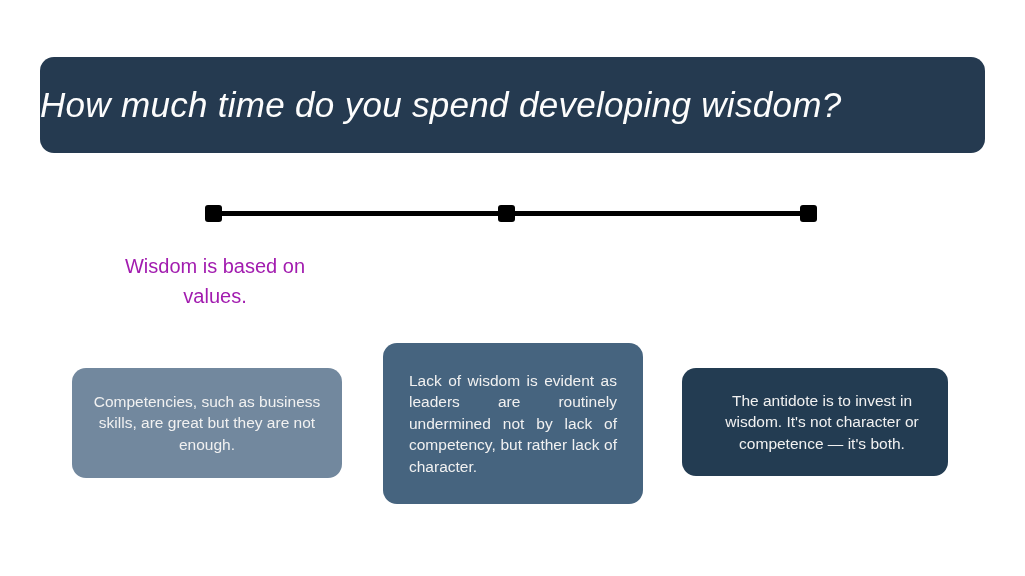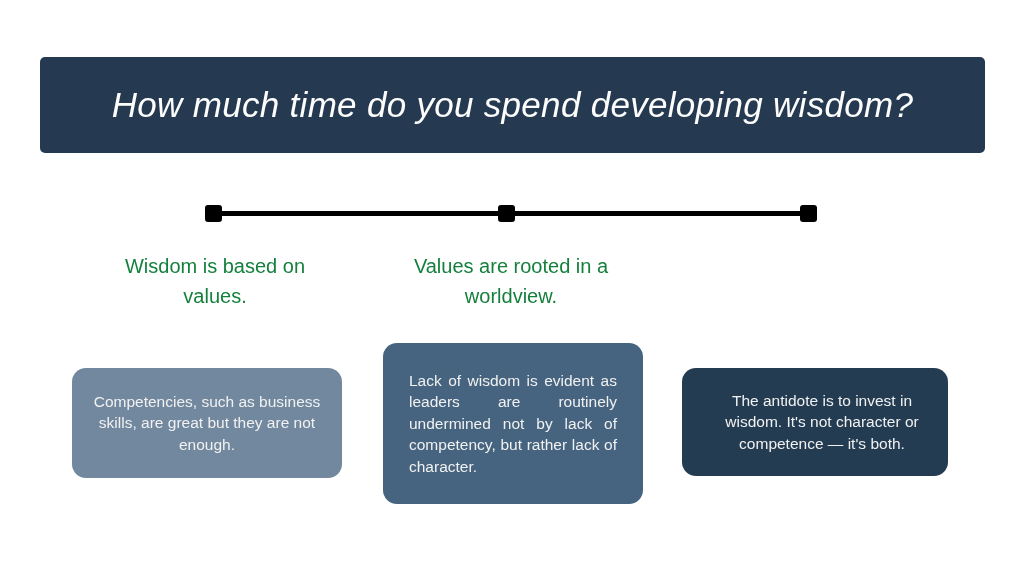--- a/index.html
+++ b/index.html
@@ -13,24 +13,23 @@
     position: relative;
     width: 1025px;
     height: 576px;
     background: #ffffff;
   }
   .header-banner {
     position: absolute;
     left: 40px; top: 57px;
     width: 945px; height: 96px;
     background: #253a50;
-    border-radius: 5px;
+    border-radius: 14px;
     display: flex;
     align-items: center;
-    justify-content: center;
   }
   .slide-title {
     color: #fdfdfd;
     font-size: 35px;
     font-style: italic;
     font-weight: 500;
     letter-spacing: 0.3px;
     white-space: nowrap;
   }
   .timeline-line {
@@ -49,21 +48,21 @@
   .marker-1 { left: 205px; }
   .marker-2 { left: 498px; }
   .marker-3 { left: 800px; }
   .milestone-label {
     position: absolute;
     top: 251px;
     width: 220px;
     text-align: center;
     font-size: 20px;
     line-height: 30px;
-    color: #15803d;
+    color: #a21caf;
   }
   .label-1 { left: 105px; }
   .label-2 { left: 401px; }
   .label-3 { left: 696px; }
   .note-card {
     position: absolute;
     border-radius: 14px;
     display: flex;
     align-items: center;
     justify-content: center;
@@ -102,21 +101,20 @@
   <div class="header-banner">
     <div class="slide-title">How much time do you spend developing wisdom?</div>
   </div>
 
   <div class="timeline-line"></div>
   <div class="timeline-marker marker-1"></div>
   <div class="timeline-marker marker-2"></div>
   <div class="timeline-marker marker-3"></div>
 
   <div class="milestone-label label-1">Wisdom is based on values.</div>
-  <div class="milestone-label label-2">Values are rooted in a worldview.</div>
 
   <div class="note-card note-1" style="background-color: rgb(114, 136, 158);">
     <div class="note-text">Competencies, such as business skills, are great but they are not enough.</div>
   </div>
 
   <div class="note-card note-2" style="background-color: rgb(70, 100, 127); justify-content: center;">
     <div class="note-text">Lack of wisdom is evident as leaders are routinely undermined not by lack of competency, but rather lack of character.</div>
   </div>
 
   <div class="note-card note-3" style="background-color: rgb(35, 60, 82); padding-left: 36px;">

